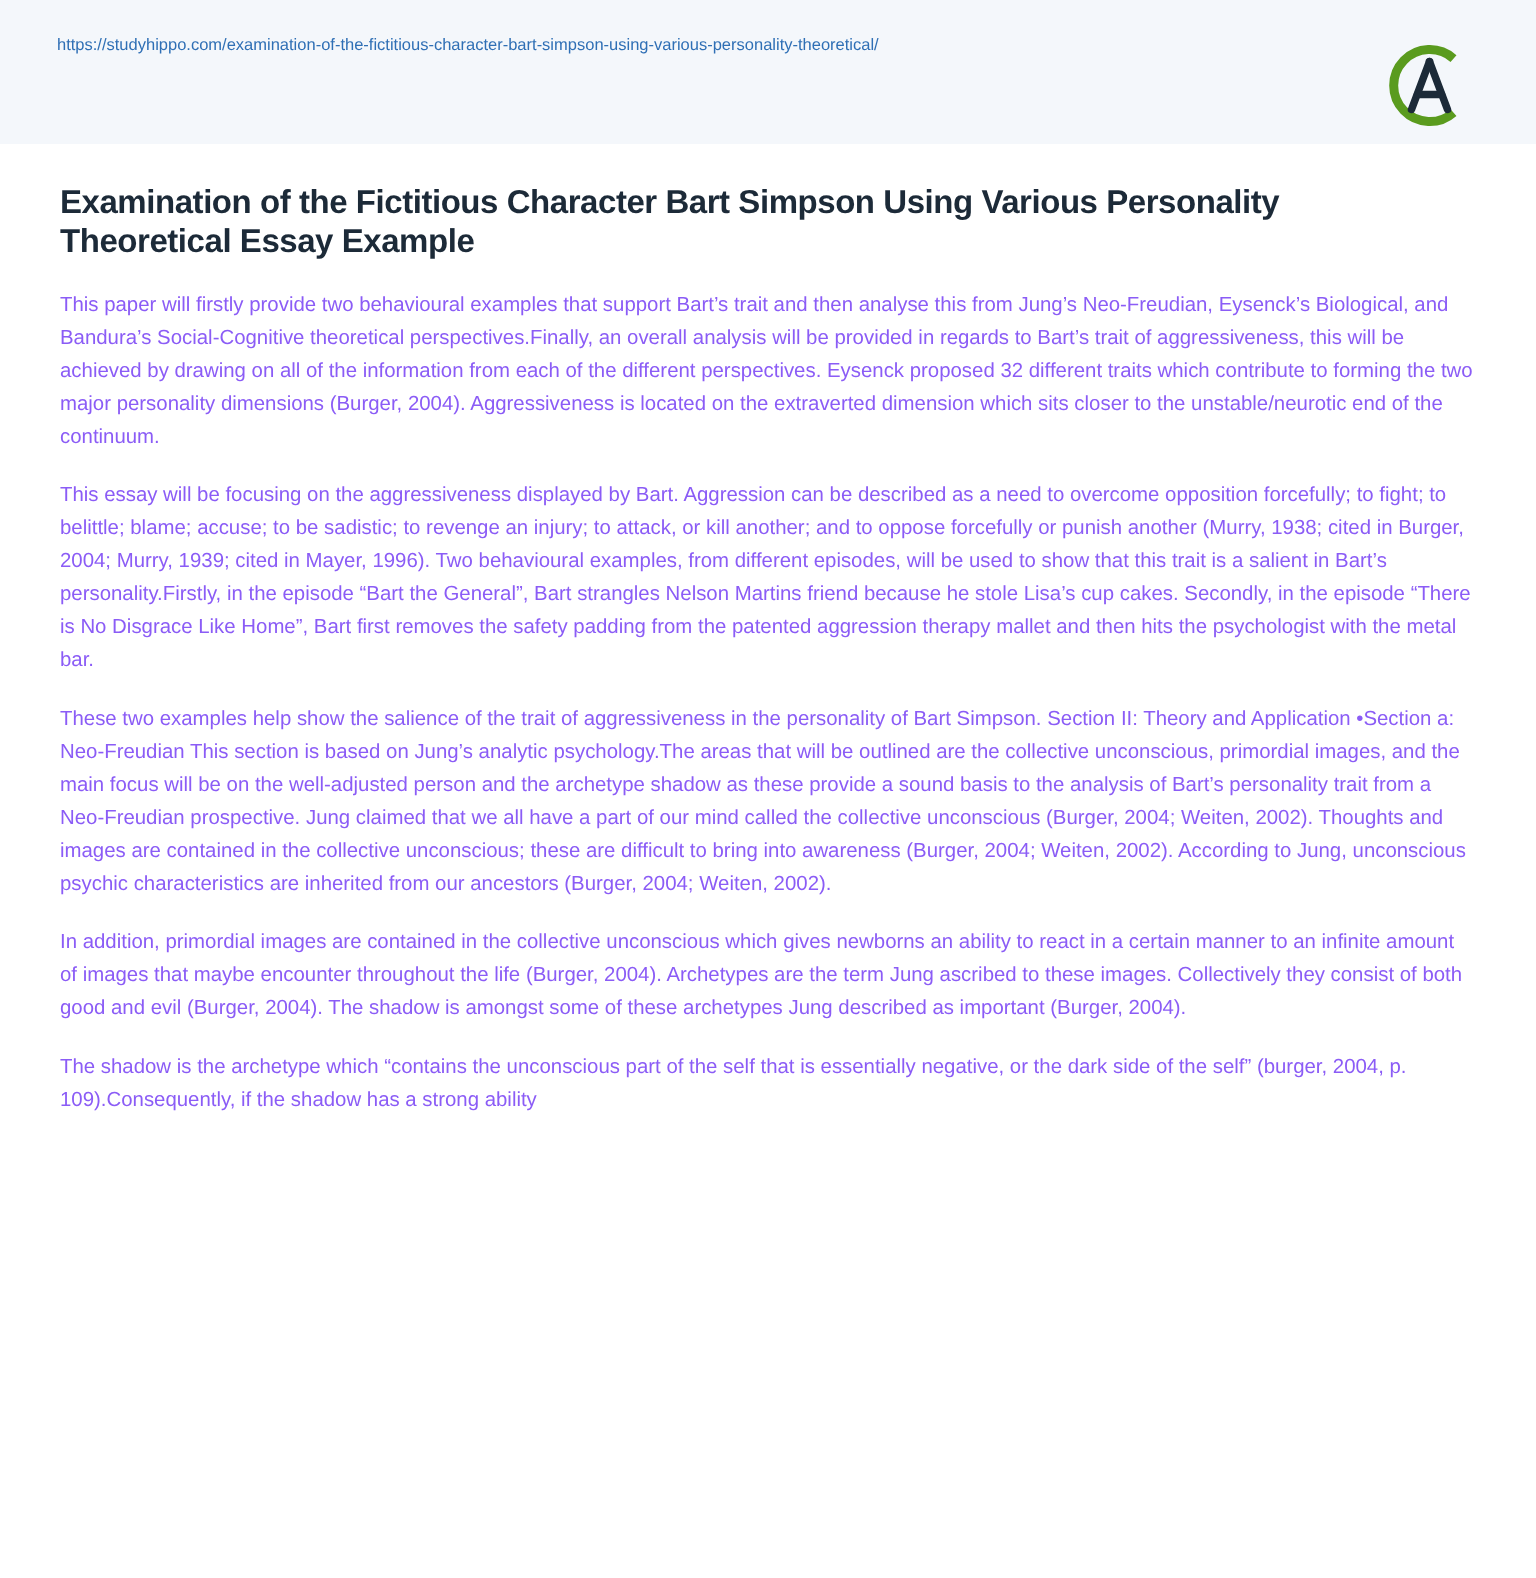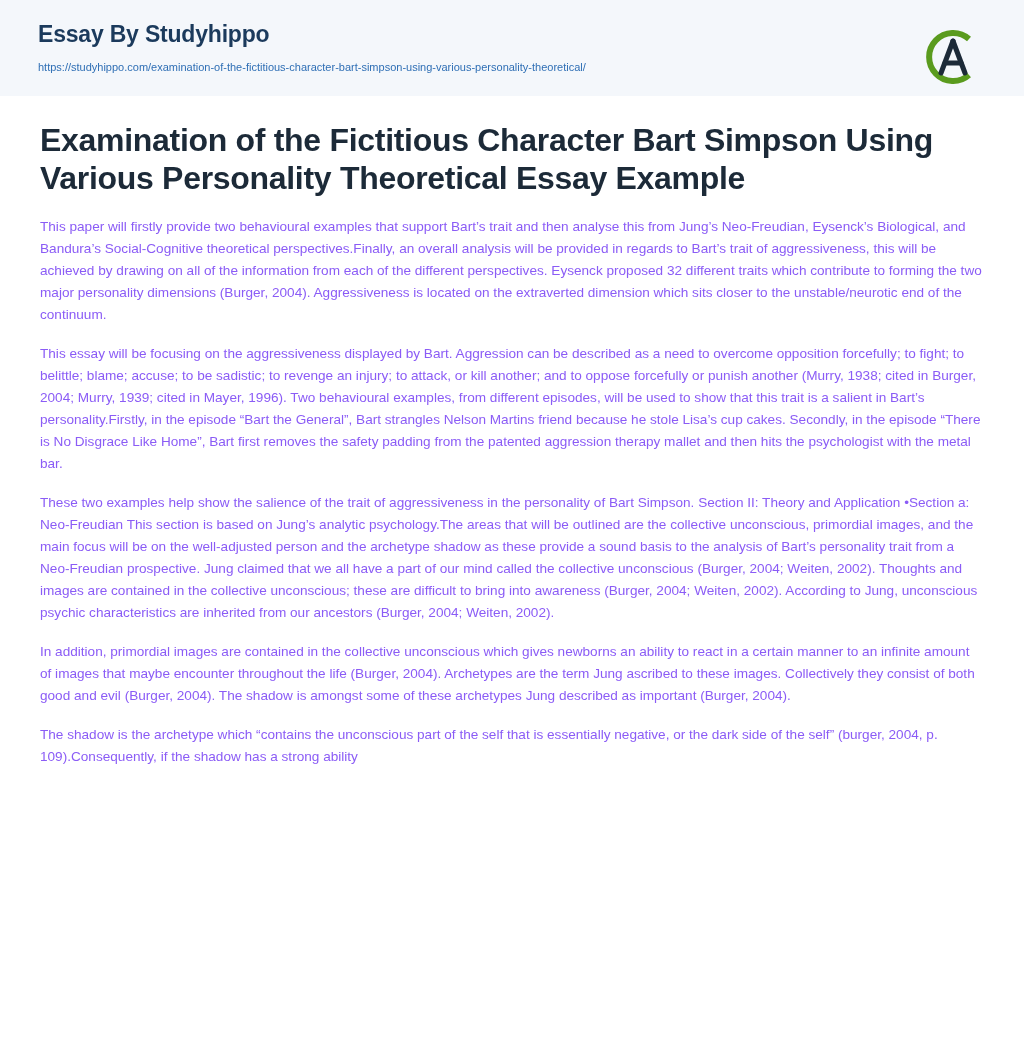--- a/index.html
+++ b/index.html
@@ -50,21 +50,21 @@
     right: 40px;
     width: 62px;
     height: 62px;
   }
   
   .content {
     padding: 26px 40px 0 40px;
     box-sizing: border-box;
   }
   .title {
-    font-size: 32px;
+    font-size: 22px;
     line-height: 1.18;
     font-weight: bold;
     color: #1c2a38;
     margin: 0 0 18px 0;
     letter-spacing: -0.3px;
     max-width: 900px;
   }
   .para {
     font-size: 13.6px;
     line-height: 1.62;
@@ -75,21 +75,20 @@
   .para:last-child {
     margin-bottom: 0;
   }
 </style>
 </head>
 <body>
 
 <div class="page">
 
   <div class="header">
-    <div class="brand">Essay By Studyhippo</div>
     <div class="source-url">https://studyhippo.com/examination-of-the-fictitious-character-bart-simpson-using-various-personality-theoretical/</div>
 
     <div class="logo">
       <svg width="62" height="62" viewBox="0 0 62 62" aria-hidden="true">
         <path d="M47 13 A24 24 0 1 0 47 49" fill="none" stroke="#5a9b1e" stroke-width="6"></path>
         <path d="M31 15 L43 47" fill="none" stroke="#1c2a38" stroke-width="5" stroke-linecap="round"></path>
         <path d="M31 15 L19 47" fill="none" stroke="#1c2a38" stroke-width="5" stroke-linecap="round"></path>
         <path d="M23 37 L39 37" fill="none" stroke="#1c2a38" stroke-width="5" stroke-linecap="round"></path>
       </svg>
     </div>

